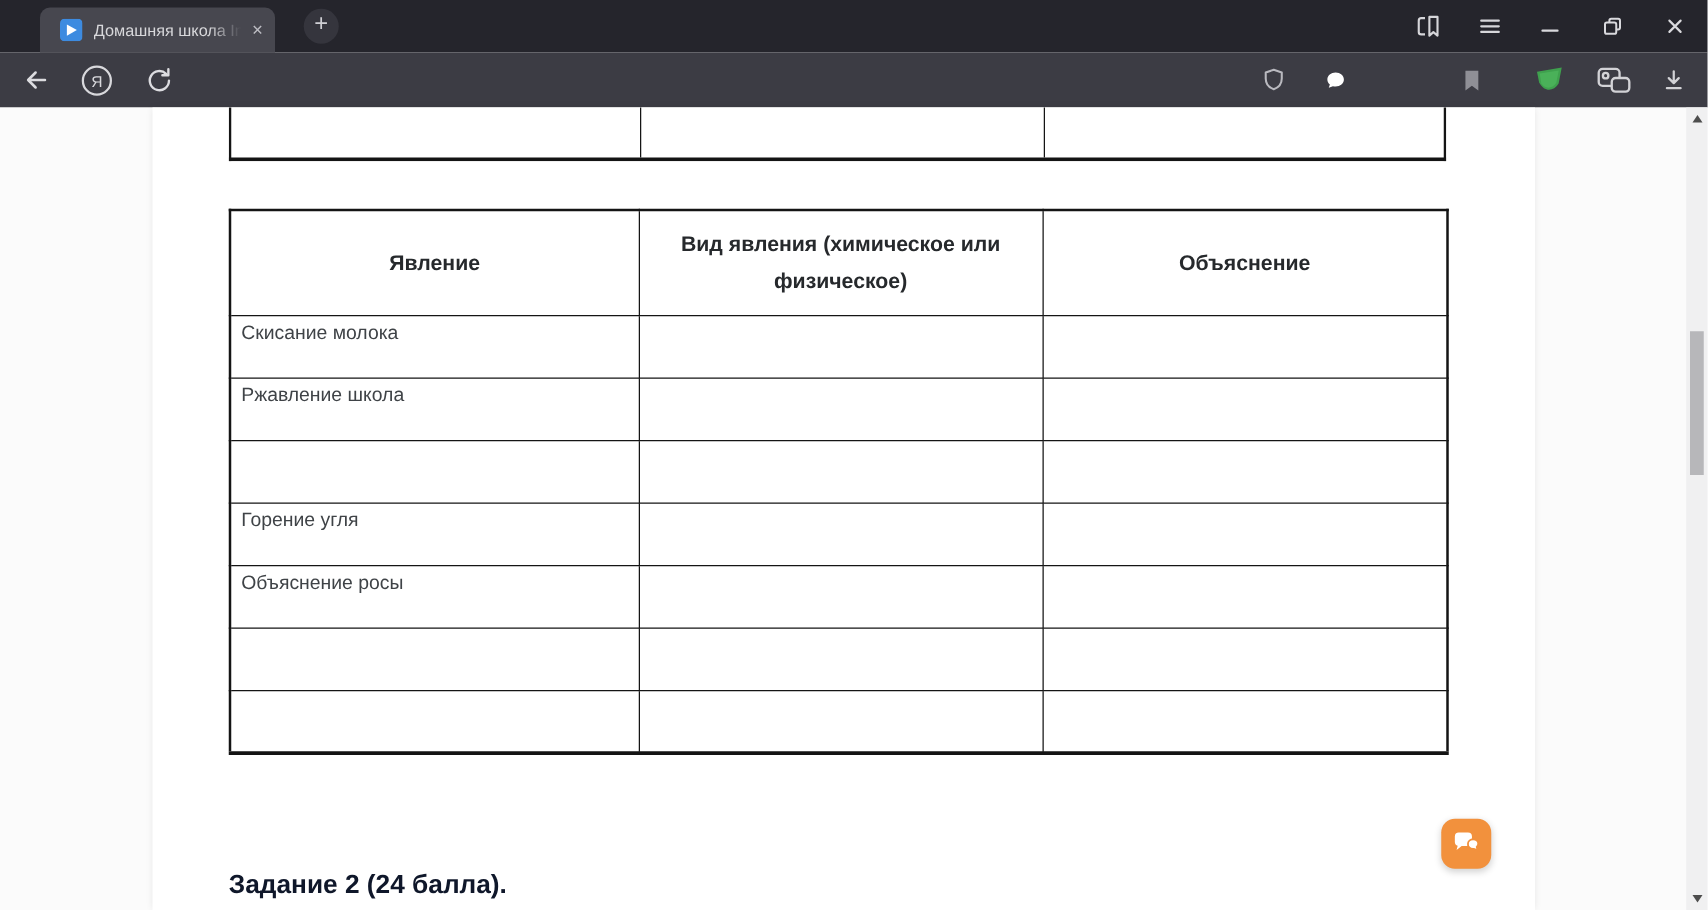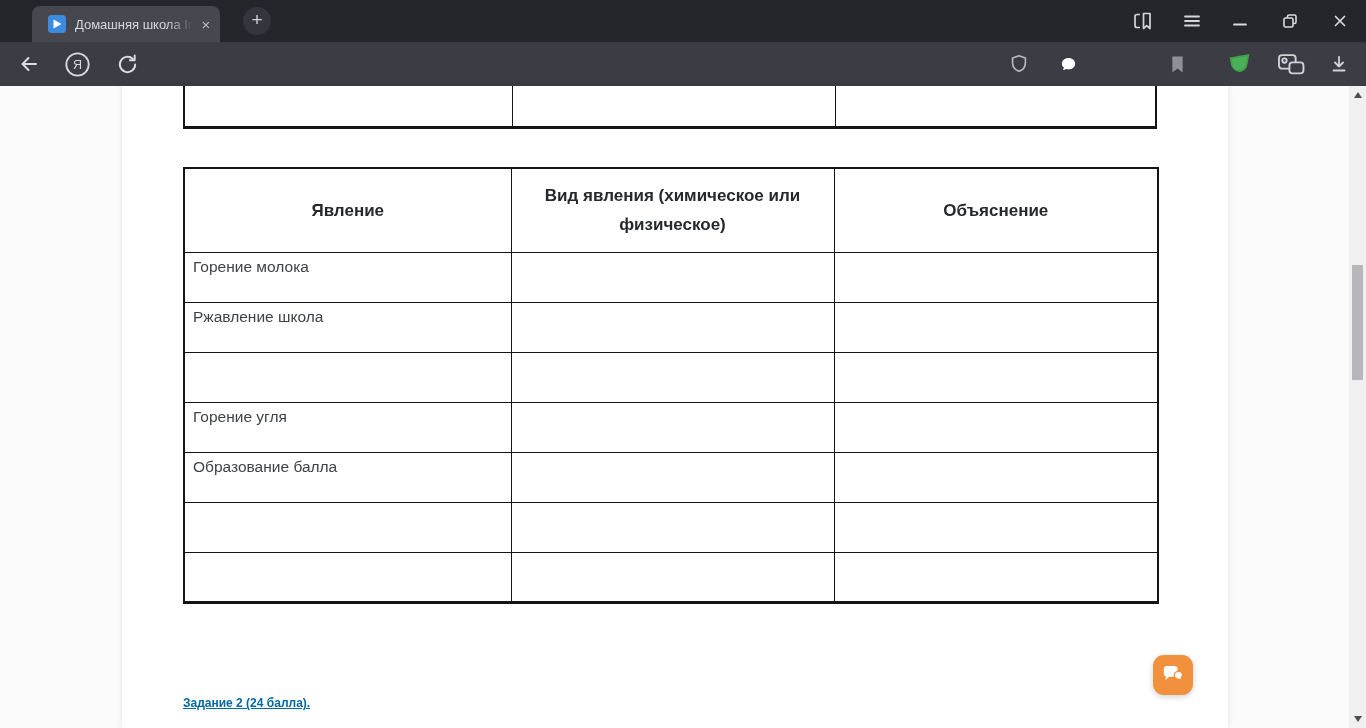--- a/index.html
+++ b/index.html
@@ -51,21 +51,21 @@
   .ptable-note { position:absolute; left:660px; top:4px; font-style:italic; font-size:15px; color:#45484c; }
 
   table.mt { position:absolute; left:61px; top:81px; width:974px; border-collapse:collapse;
     table-layout:fixed; border:2px solid #141414; border-bottom-width:3px; }
   table.mt th, table.mt td { border:1px solid #141414; }
   table.mt th { height:84px; font-size:17px; font-weight:bold; color:#26292c;
     text-align:center; vertical-align:middle; padding:6px 30px; line-height:1.72; }
   table.mt td { height:50px; vertical-align:top; text-align:left; padding:5px 8px;
     font-size:15.5px; color:#3f4347; }
 
-  .task-heading { position:absolute; left:61px; top:610px; font-size:12px; font-weight:bold; color:#0369a1;text-decoration:underline; }
+  .task-heading { position:absolute; left:61px; top:610px; font-size:21px; font-weight:bold; color:#0f172a; }
 
   
   .chat-btn { position:absolute; left:1275px; top:655px; width:40px; height:40px; border-radius:11px;
     background:#F2913D; display:flex; align-items:center; justify-content:center; cursor:pointer;
     box-shadow:0 2px 6px rgba(0,0,0,0.18); }
 
   
   .scrollbar { position:absolute; right:0; top:86px; width:17px; height:642px; background:#f0f0f1; }
   .sb-arrow { position:absolute; left:0; width:17px; height:14px; display:flex; align-items:center;
     justify-content:center; cursor:pointer; }
@@ -215,41 +215,41 @@
           <col style="width:323px">
           <col style="width:324px">
         </colgroup>
       <tbody>
           <tr>
         <th>Явление</th>
         <th>Вид явления (химическое или физическое)</th>
         <th>Объяснение</th>
       </tr>
       <tr>
-        <td>Горение молока</td>
+        <td>Скисание молока</td>
         <td></td>
         <td></td>
       </tr>
       <tr>
         <td>Ржавление школа</td>
         <td></td>
         <td></td>
       </tr>
       <tr>
         <td></td>
         <td></td>
         <td></td>
       </tr>
       <tr>
         <td>Горение угля</td>
         <td></td>
         <td></td>
       </tr>
       <tr>
-        <td>Образование балла</td>
+        <td>Объяснение росы</td>
         <td></td>
         <td></td>
       </tr>
       <tr>
         <td></td>
         <td></td>
         <td></td>
       </tr>
       <tr>
         <td></td>

